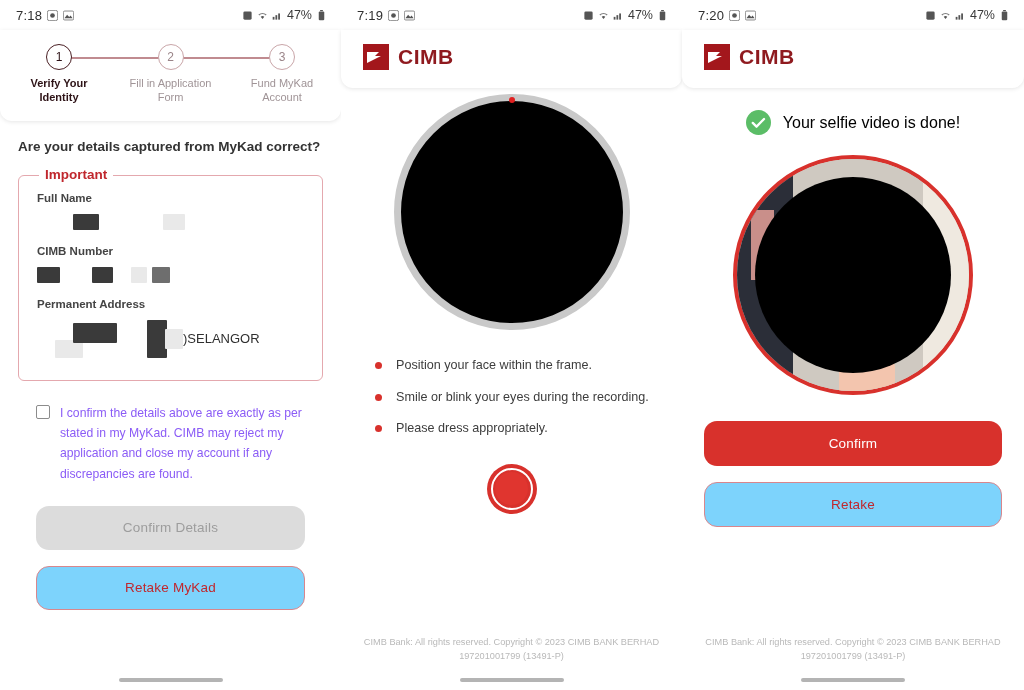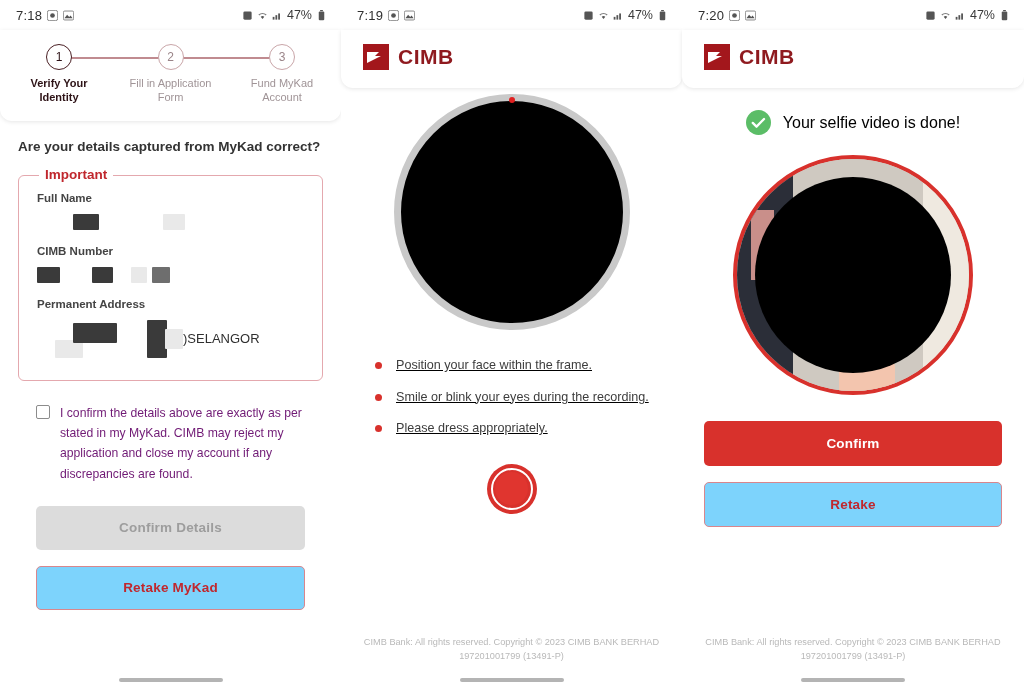--- a/index.html
+++ b/index.html
@@ -102,28 +102,28 @@
   .addr-text { font-size: 13px; color: #2f2f2f; }
   .sp { display: inline-block; }
 
   
   .confirm-row { display: flex; gap: 10px; padding: 22px 18px 0; }
   .chkbox {
     width: 14px; height: 14px; min-width: 14px;
     border: 1.3px solid #8c8c8c; border-radius: 2px; background: #fff;
     margin-top: 2px;
   }
-  .confirm-text { font-size: 12.2px; line-height: 1.66; color: #701a75; }
+  .confirm-text { font-size: 12.2px; line-height: 1.66; color: #8b5cf6; }
 
   
   .p1-buttons { padding: 22px 18px 0; }
   .btn {
     display: flex; align-items: center; justify-content: center;
-    height: 44px; border-radius: 5px;
-    font-size: 13.5px; font-weight: bold;
+    height: 44px; border-radius: 13px;
+    font-size: 13.5px; font-weight: normal;
     letter-spacing: .2px;
   }
   .btn-disabled { background: #dcdcdc; color: #9d9d9d; }
   .btn-outline {
     background: #7dd3fc; border: 1.2px solid #d9868c;
     color: #c0272d; margin-top: 16px;
   }
   .btn-solid { background: #d8312c; color: #fff; }
 
   
@@ -171,21 +171,21 @@
     position: absolute; left: 44%; bottom: 0; width: 24%; height: 17%;
     background: #f3c5ae; border-radius: 40% 40% 0 0;
   }
   .cam3-face {
     position: absolute; left: 50%; top: 50%; transform: translate(-50%,-50%);
     width: 196px; height: 196px; border-radius: 50%; background: #000;
   }
 
   
   .instructions { padding: 26px 26px 0 34px; }
-  .inst-item { display: flex; gap: 14px; margin-bottom: 13px; text-decoration: underline; }
+  .inst-item { display: flex; gap: 14px; margin-bottom: 13px; }
   .inst-item:last-child { margin-bottom: 0; }
   .inst-dot {
     width: 7px; height: 7px; min-width: 7px; border-radius: 50%;
     background: #d8312c; margin-top: 6px;
   }
   .inst-text { font-size: 12.6px; line-height: 1.48; color: #3d3d3d; }
 
   
   .rec-wrap { display: flex; justify-content: center; padding-top: 26px; }
   .rec-outer {

